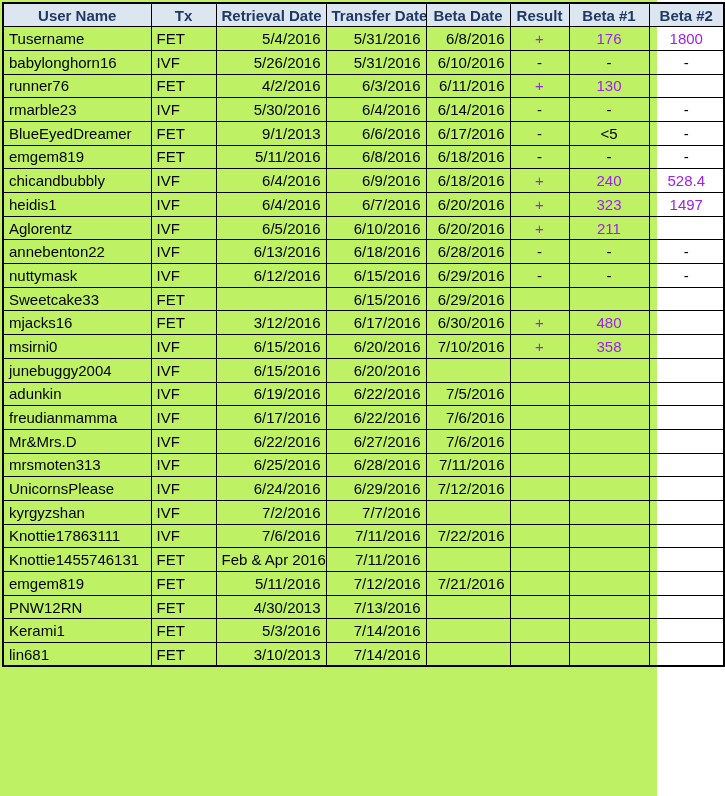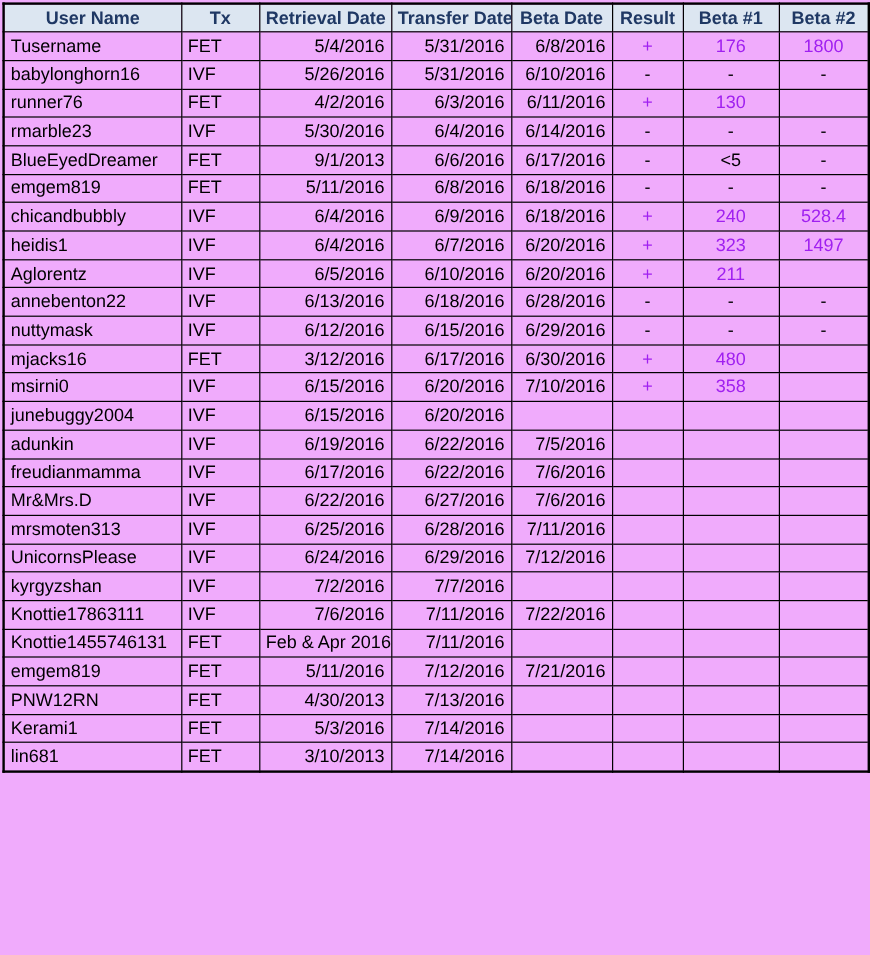--- a/index.html
+++ b/index.html
@@ -1,25 +1,25 @@
 <!DOCTYPE html>
 <html style="--header-bg: #DCE6F1; --header-text: #1F3864; --positive-text: #A020F0; --body-text: #000000; --border: #000000;"><head>
 <meta charset="utf-8">
 <style>
   html, body {
     margin: 0;
     padding: 0;
     background: #ffffff;
   }
   .sheet {
-    width: 725px;
+    width: 657px;
     height: 796px;
     box-sizing: border-box;
     padding: 2px 16px 0 2px;
-    background: #f0abfc;
+    background: #bef264;
   }
   table.grid {
     border-collapse: collapse;
     table-layout: fixed;
     width: 721px;
     border: 2px solid #000000;
     font-family: "Liberation Sans", sans-serif;
     font-size: 15px;
     color: #000000;
   }
@@ -186,20 +186,30 @@
           <td class="c0">nuttymask</td>
           <td class="c1">IVF</td>
           <td class="c2">6/12/2016</td>
           <td class="c3">6/15/2016</td>
           <td class="c4">6/29/2016</td>
           <td class="c5">-</td>
           <td class="c6">-</td>
           <td class="c7">-</td>
         </tr>
         <tr>
+          <td class="c0">Sweetcake33</td>
+          <td class="c1">FET</td>
+          <td class="c2"></td>
+          <td class="c3">6/15/2016</td>
+          <td class="c4">6/29/2016</td>
+          <td class="c5"></td>
+          <td class="c6"></td>
+          <td class="c7"></td>
+        </tr>
+        <tr>
           <td class="c0">mjacks16</td>
           <td class="c1">FET</td>
           <td class="c2">3/12/2016</td>
           <td class="c3">6/17/2016</td>
           <td class="c4">6/30/2016</td>
           <td class="c5 pos">+</td>
           <td class="c6 pos">480</td>
           <td class="c7 pos"></td>
         </tr>
         <tr>

